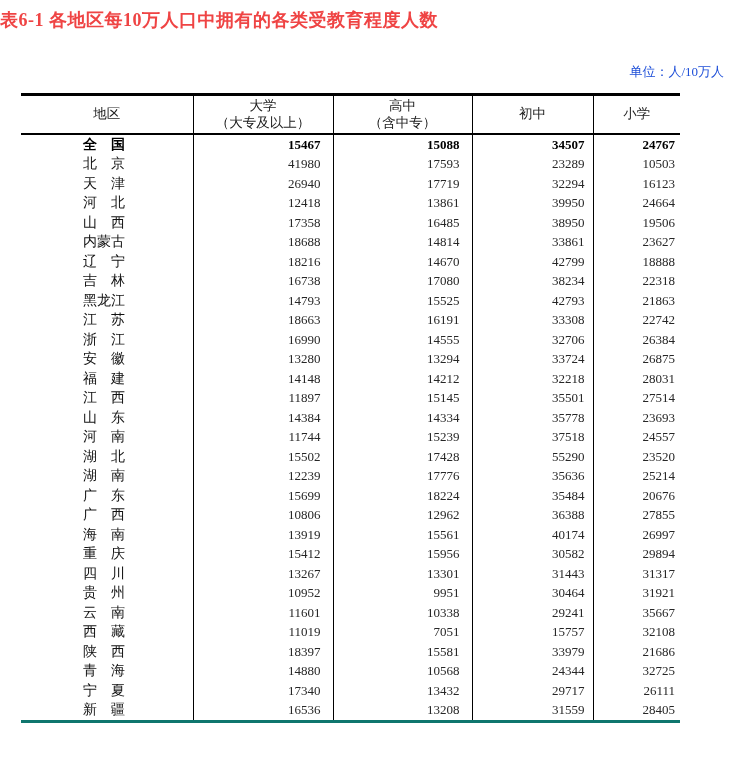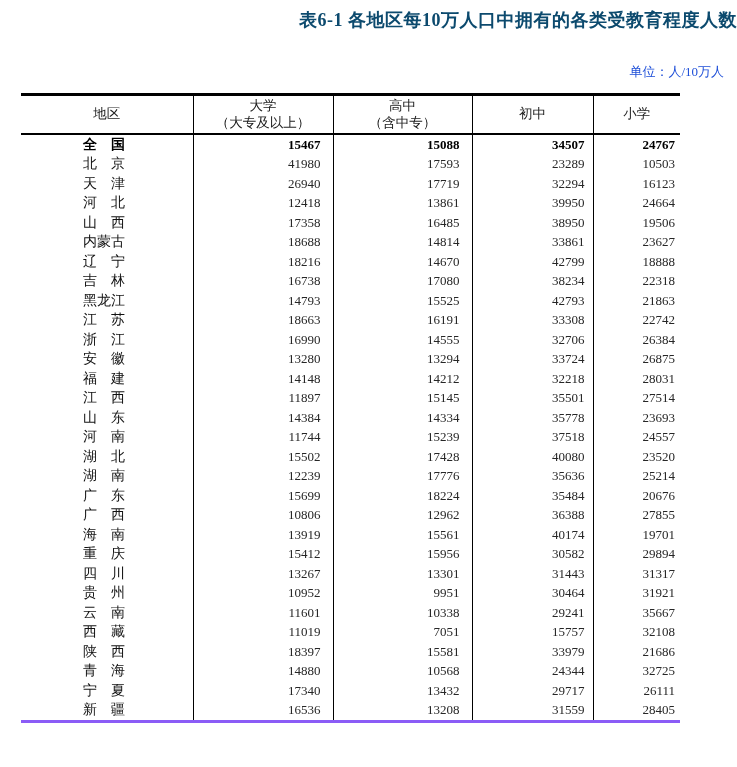--- a/index.html
+++ b/index.html
@@ -10,42 +10,42 @@
     background: #ffffff;
     font-family: "Liberation Serif", "DejaVu Serif", serif;
     color: #1a1a1a;
     overflow: hidden;
   }
   .title {
     position: absolute;
     top: 8px;
     left: 0;
     width: 100%;
-    text-align: right;
+    text-align: left;
     font-size: 18px;
     font-weight: bold;
-    color: #0c4a6e;
+    color: #ef4444;
     letter-spacing: 0.5px;
   }
   .unit-label {
     position: absolute;
     top: 63px;
     right: 13px;
     font-size: 13px;
     color: #1d4ed8;
   }
   table.edu-table {
     position: absolute;
     top: 93px;
     left: 21px;
     width: 659px;
     border-collapse: collapse;
     table-layout: fixed;
     border-top: 3px solid #000000;
-    border-bottom: 3px solid #8b5cf6;
+    border-bottom: 3px solid #0f766e;
   }
   .edu-table thead th {
     font-size: 13.5px;
     font-weight: normal;
     text-align: center;
     vertical-align: middle;
     height: 37px;
     padding: 0;
     border-bottom: 2px solid #000000;
     color: #1a1a1a;
@@ -229,21 +229,21 @@
           <td class="region-cell">河　南</td>
           <td class="num col-u">11744</td>
           <td class="num col-h">15239</td>
           <td class="num col-m">37518</td>
           <td class="num col-p">24557</td>
         </tr>
         <tr>
           <td class="region-cell">湖　北</td>
           <td class="num col-u">15502</td>
           <td class="num col-h">17428</td>
-          <td class="num col-m">40080</td>
+          <td class="num col-m">55290</td>
           <td class="num col-p">23520</td>
         </tr>
         <tr>
           <td class="region-cell">湖　南</td>
           <td class="num col-u">12239</td>
           <td class="num col-h">17776</td>
           <td class="num col-m">35636</td>
           <td class="num col-p">25214</td>
         </tr>
         <tr>
@@ -258,21 +258,21 @@
           <td class="num col-u">10806</td>
           <td class="num col-h">12962</td>
           <td class="num col-m">36388</td>
           <td class="num col-p">27855</td>
         </tr>
         <tr>
           <td class="region-cell">海　南</td>
           <td class="num col-u">13919</td>
           <td class="num col-h">15561</td>
           <td class="num col-m">40174</td>
-          <td class="num col-p">19701</td>
+          <td class="num col-p">26997</td>
         </tr>
         <tr>
           <td class="region-cell">重　庆</td>
           <td class="num col-u">15412</td>
           <td class="num col-h">15956</td>
           <td class="num col-m">30582</td>
           <td class="num col-p">29894</td>
         </tr>
         <tr>
           <td class="region-cell">四　川</td>

